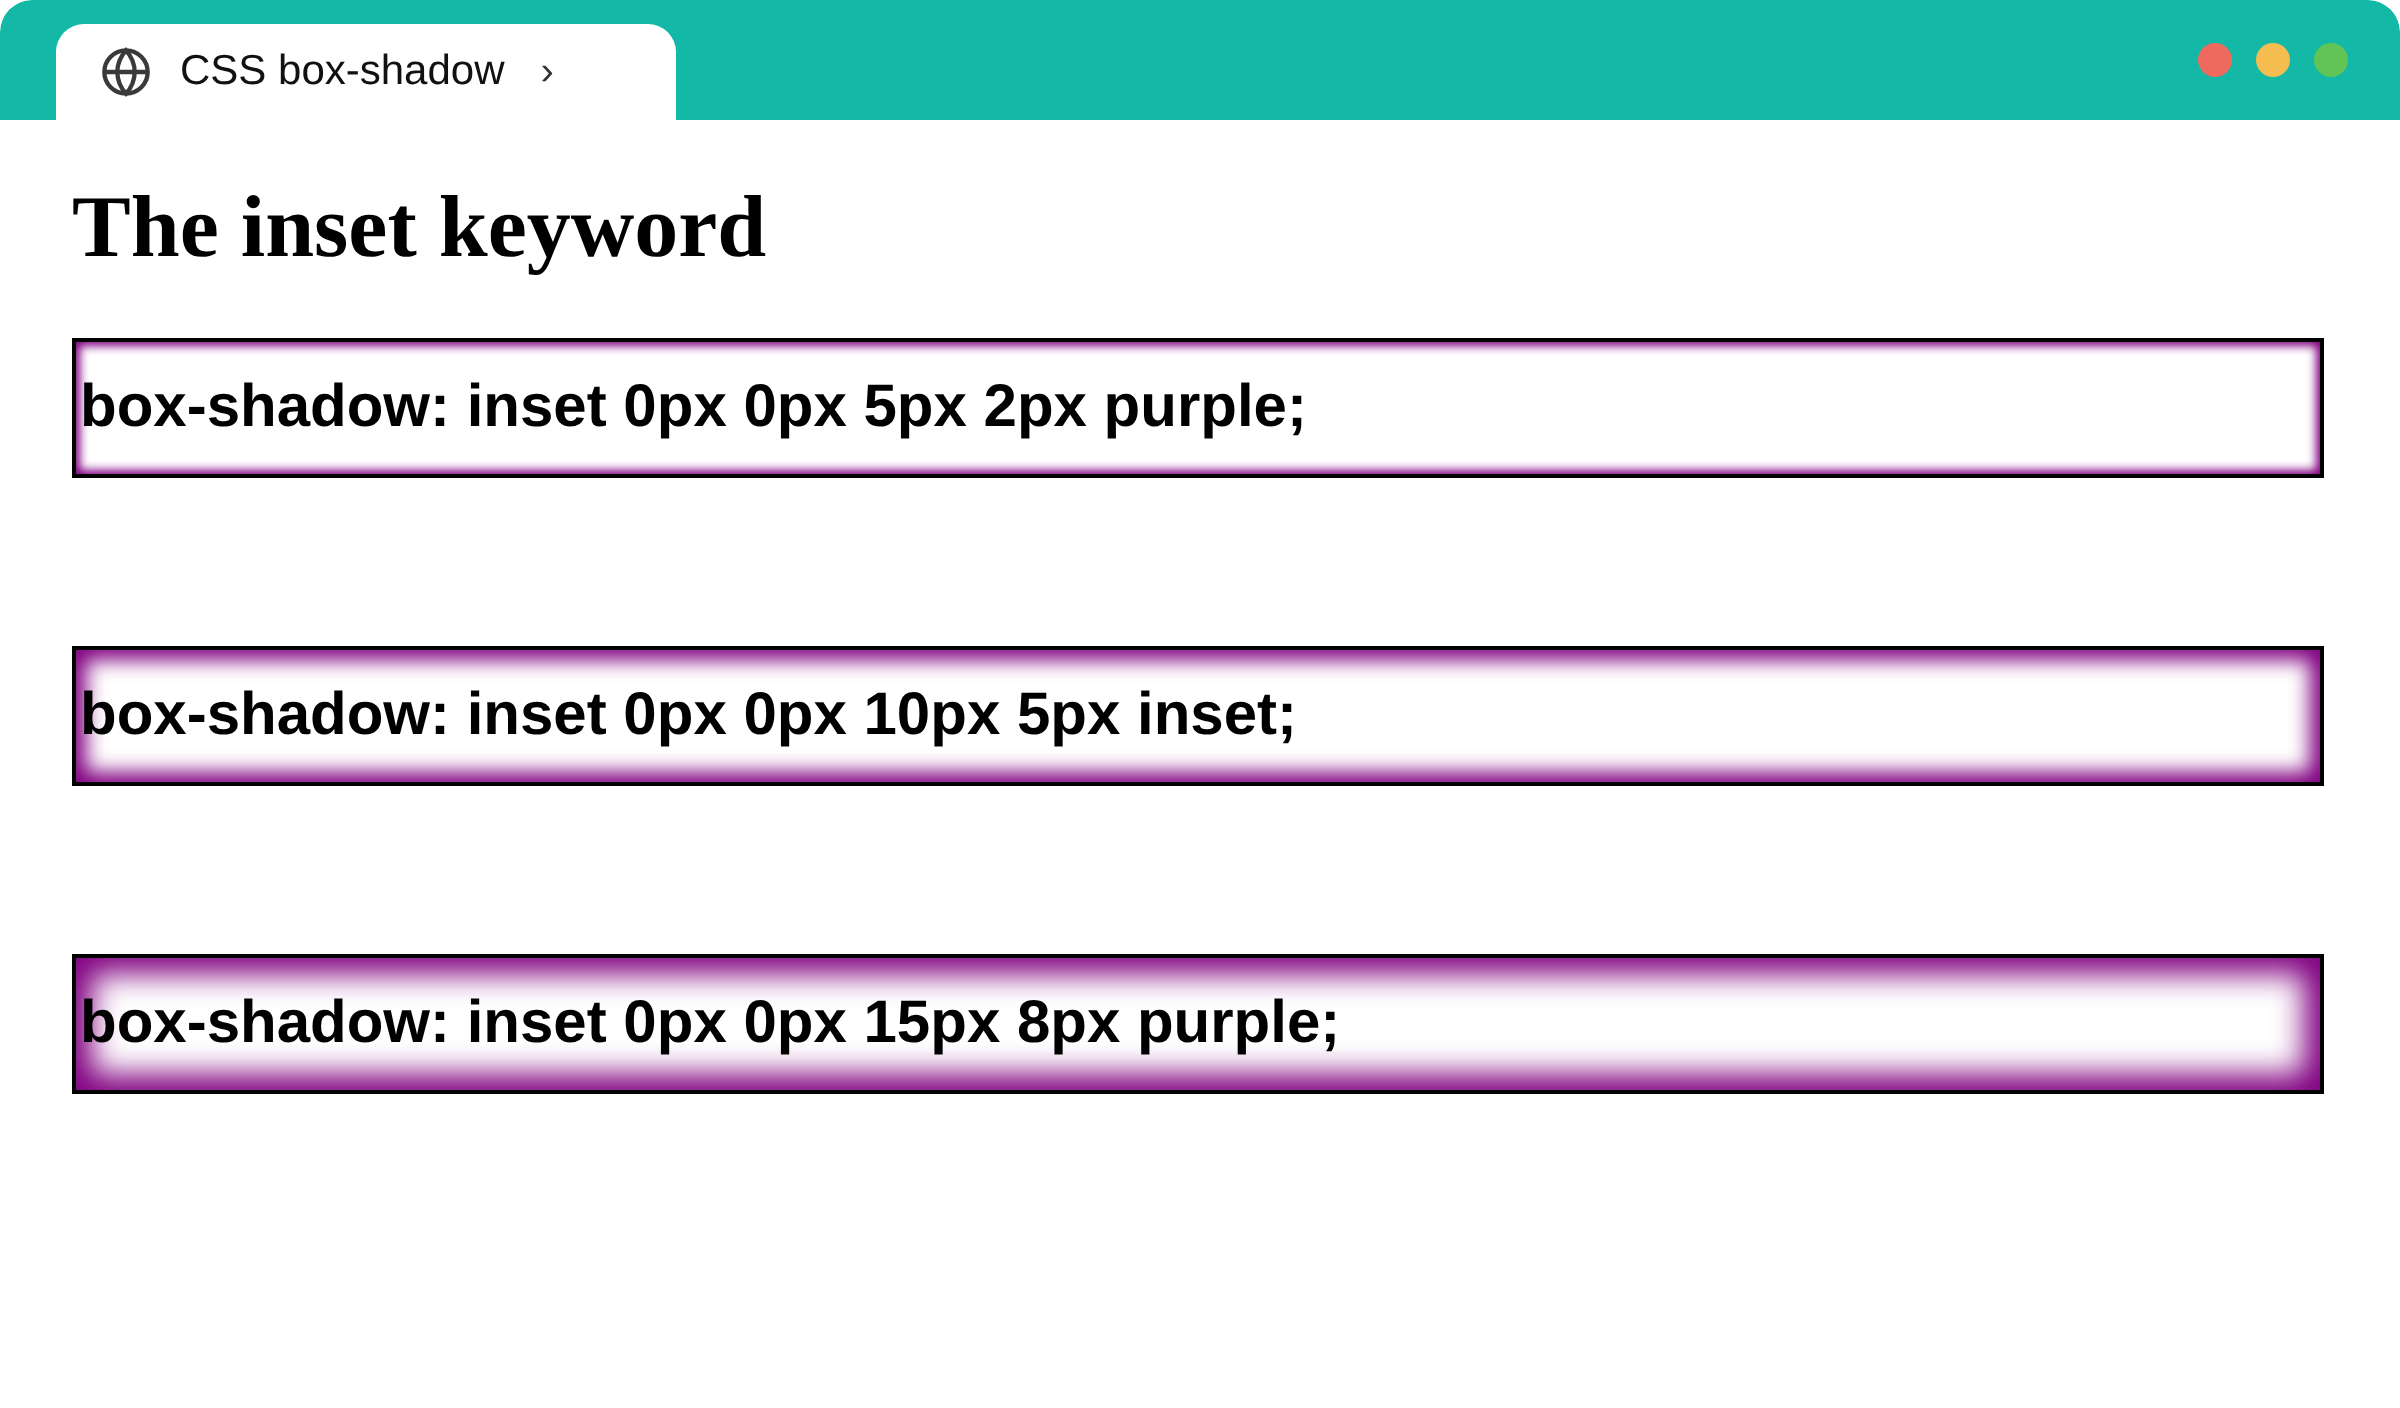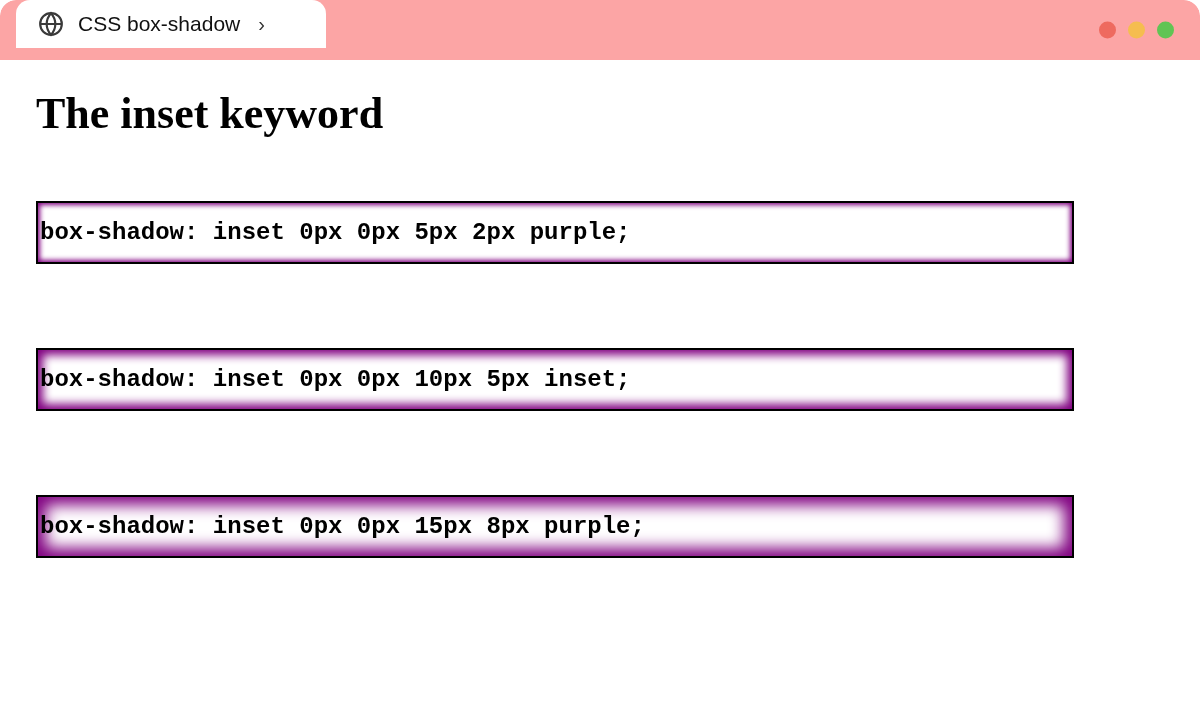--- a/index.html
+++ b/index.html
@@ -9,25 +9,25 @@
     }
     body {
       font-family: Georgia, 'Times New Roman', serif;
       background: #ffffff;
       width: 1200px;
       height: 704px;
       overflow: hidden;
       border-radius: 16px;
     }
     .browser-chrome {
-      background: #fca5a5;
+      background: #14b8a6;
       height: 60px;
       display: flex;
-      align-items: flex-start;
-      padding: 0 24px 0 16px;
+      align-items: flex-end;
+      padding: 0 24px 0 28px;
       position: relative;
       border-radius: 16px 16px 0 0;
     }
     .tab {
       background: #ffffff;
       height: 48px;
       border-radius: 14px 14px 0 0;
       display: flex;
       align-items: center;
       padding: 0 22px;
@@ -65,31 +65,31 @@
       width: 17px;
       height: 17px;
       border-radius: 50%;
     }
     .content {
       padding: 28px 36px;
     }
     .page-heading {
       font-size: 44px;
       font-weight: 700;
-      margin-bottom: 62px;
+      margin-bottom: 30px;
       font-family: Georgia, 'Times New Roman', serif;
     }
     .example-box {
       border: 2px solid #000;
-      font-size: 24px;
+      font-size: 30px;
       font-weight: 700;
       padding: 16px 2px;
       margin-bottom: 84px;
-      font-family: Liberation Mono, monospace;
-      width: 1038px;
+      font-family: Liberation Sans, sans-serif;
+      width: 1126px;
     }
     .example-1 {
       box-shadow: inset 0px 0px 5px 2px purple;
     }
     .example-2 {
       box-shadow: inset 0px 0px 10px 5px purple;
     }
     .example-3 {
       box-shadow: inset 0px 0px 15px 8px purple;
     }

